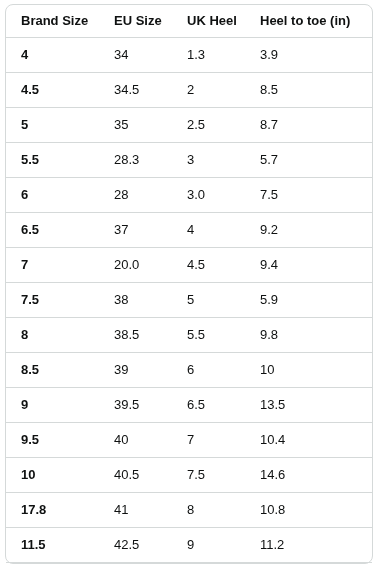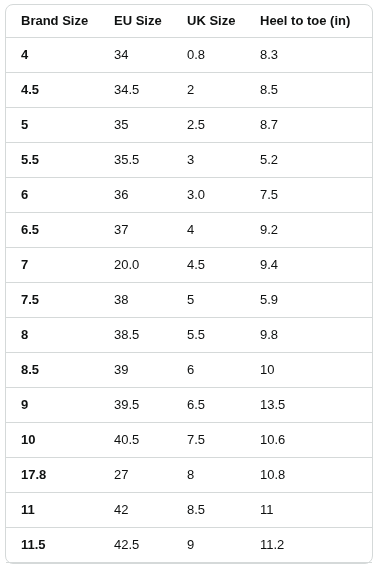--- a/index.html
+++ b/index.html
@@ -82,52 +82,52 @@
     <colgroup>
       <col class="c0">
       <col class="c1">
       <col class="c2">
       <col class="c3">
     </colgroup>
     <thead>
       <tr>
         <th>Brand Size</th>
         <th>EU Size</th>
-        <th>UK Size</th>
+        <th>UK Heel</th>
         <th>Heel to toe (in)</th>
       </tr>
     </thead>
     <tbody>
       <tr>
         <td class="first-col">4</td>
         <td>34</td>
-        <td>0.8</td>
-        <td>8.3</td>
+        <td>1.3</td>
+        <td>3.9</td>
       </tr>
       <tr>
         <td class="first-col">4.5</td>
         <td>34.5</td>
         <td>2</td>
         <td>8.5</td>
       </tr>
       <tr>
         <td class="first-col">5</td>
         <td>35</td>
         <td>2.5</td>
         <td>8.7</td>
       </tr>
       <tr>
         <td class="first-col">5.5</td>
-        <td>35.5</td>
+        <td>28.3</td>
         <td>3</td>
-        <td>5.2</td>
+        <td>5.7</td>
       </tr>
       <tr>
         <td class="first-col">6</td>
-        <td>36</td>
+        <td>28</td>
         <td>3.0</td>
         <td>7.5</td>
       </tr>
       <tr>
         <td class="first-col">6.5</td>
         <td>37</td>
         <td>4</td>
         <td>9.2</td>
       </tr>
       <tr>
@@ -154,36 +154,36 @@
         <td>6</td>
         <td>10</td>
       </tr>
       <tr>
         <td class="first-col">9</td>
         <td>39.5</td>
         <td>6.5</td>
         <td>13.5</td>
       </tr>
       <tr>
+        <td class="first-col">9.5</td>
+        <td>40</td>
+        <td>7</td>
+        <td>10.4</td>
+      </tr>
+      <tr>
         <td class="first-col">10</td>
         <td>40.5</td>
         <td>7.5</td>
-        <td>10.6</td>
+        <td>14.6</td>
       </tr>
       <tr>
         <td class="first-col">17.8</td>
-        <td>27</td>
+        <td>41</td>
         <td>8</td>
         <td>10.8</td>
-      </tr>
-      <tr>
-        <td class="first-col">11</td>
-        <td>42</td>
-        <td>8.5</td>
-        <td>11</td>
       </tr>
       <tr>
         <td class="first-col">11.5</td>
         <td>42.5</td>
         <td>9</td>
         <td>11.2</td>
       </tr>
     </tbody>
   </table>
 </div>

